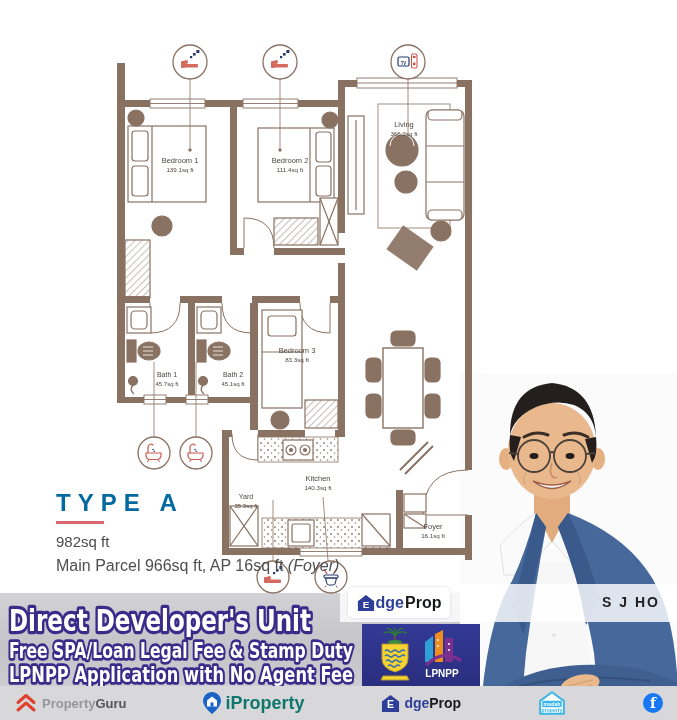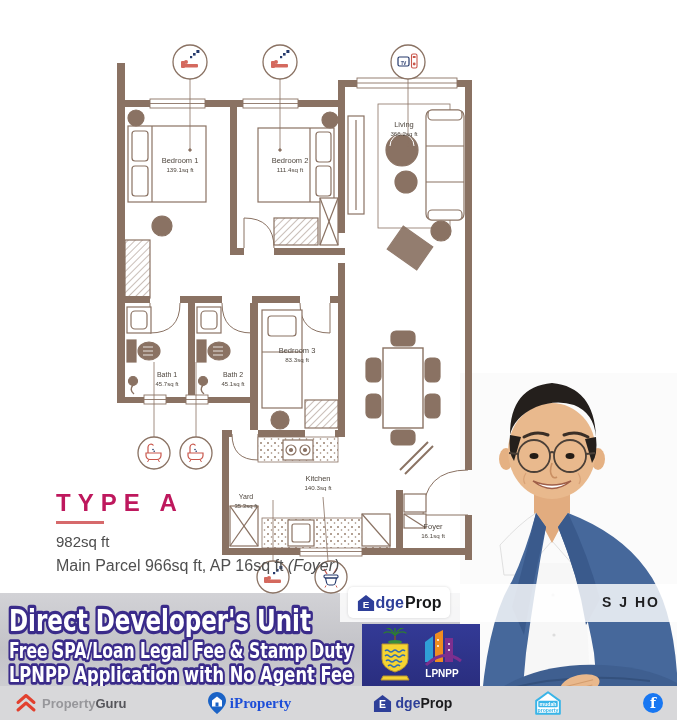--- a/index.html
+++ b/index.html
@@ -3,21 +3,21 @@
 <meta charset="utf-8">
 <style>
   html,body{margin:0;padding:0;}
   body{width:677px;height:720px;position:relative;overflow:hidden;background:#ffffff;
        font-family:"Liberation Sans",sans-serif;}
   .abs{position:absolute;}
   
   #plan{left:0;top:0;z-index:20;}
   
   #type-block{left:56px;top:489px;z-index:21;}
-  #type-title{font-size:24px;font-weight:bold;letter-spacing:7px;color:#be185d;}
+  #type-title{font-size:24px;font-weight:bold;letter-spacing:7px;color:#0369a1;}
   #type-underline{width:48px;height:3px;background:#d6696b;margin-top:4px;}
   #type-area{font-size:15px;color:#4c4c4c;margin-top:9px;}
   #type-note{font-size:16px;color:#4f4f4f;margin-top:7px;}
   #type-note .it{font-style:italic;}
   
   #banner-bg{left:0;top:593px;width:677px;height:93px;z-index:10;
      background:linear-gradient(180deg,#d2d2d6 0%,#c3c3c8 60%,#cdcdd1 100%);}
   #banner-text{left:0;top:593px;z-index:11;}
   
   #photo{left:460px;top:373px;width:217px;height:347px;z-index:12;overflow:hidden;}
@@ -33,21 +33,21 @@
   
   #logo-panel{left:362px;top:624px;width:118px;height:62px;z-index:15;
      background:linear-gradient(180deg,#333a96,#2a2e7f);display:flex;align-items:center;
      justify-content:center;gap:8px;}
   
   #footer{left:0;top:686px;width:677px;height:34px;background:#d8d8da;z-index:16;
      display:flex;align-items:center;justify-content:space-between;padding:10px 14px;box-sizing:border-box;}
   .flogo{display:flex;align-items:center;gap:4px;white-space:nowrap;}
   .pg-a{font-size:13px;font-weight:bold;color:#97979b;}
   .pg-b{font-size:13px;font-weight:bold;color:#55555a;}
-  .ip-t{font-size:15px;font-weight:bold;color:#1d4ed8;font-family:Liberation Serif, serif;}
+  .ip-t{font-size:18px;font-weight:bold;color:#0f766e;}
   .ep-mid{font-size:14px;font-weight:bold;color:#2e3f99;}
   .ep-end{font-size:14px;font-weight:bold;color:#1b1b1d;}
   .fb-circle{width:20px;height:20px;border-radius:50%;background:#1877f2;color:#fff;
      display:flex;align-items:center;justify-content:center;font-size:14px;font-weight:bold;
      font-family:"DejaVu Serif",serif;}
   .fb-t{font-size:13px;font-weight:bold;color:#1877f2;}
   .plabel{fill:#4e463e;}
 </style>
 </head>
 <body>

